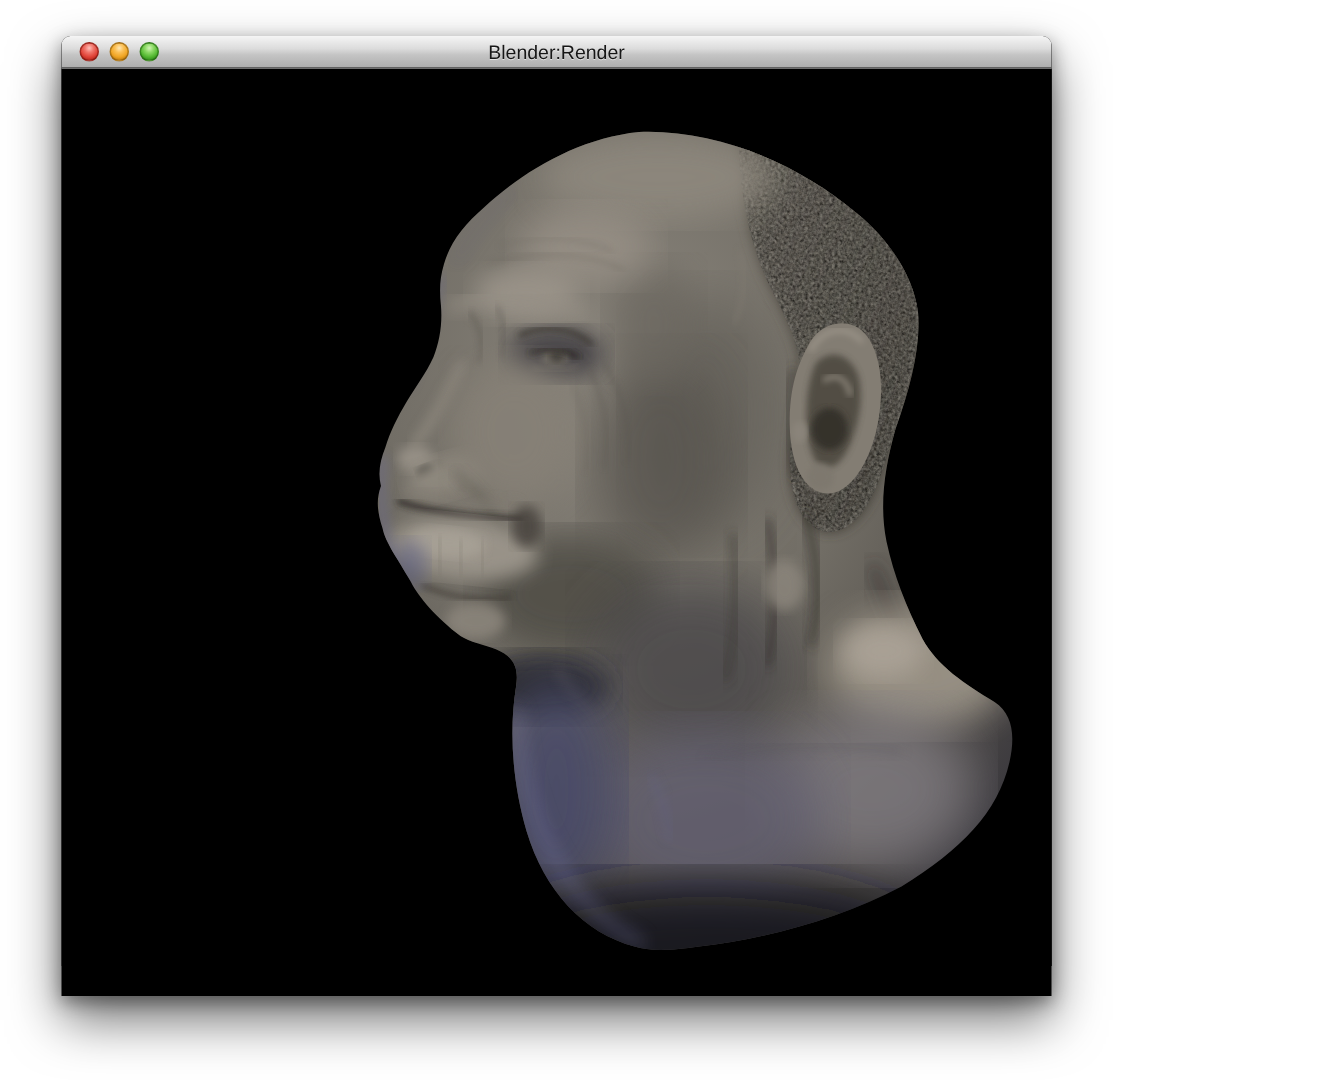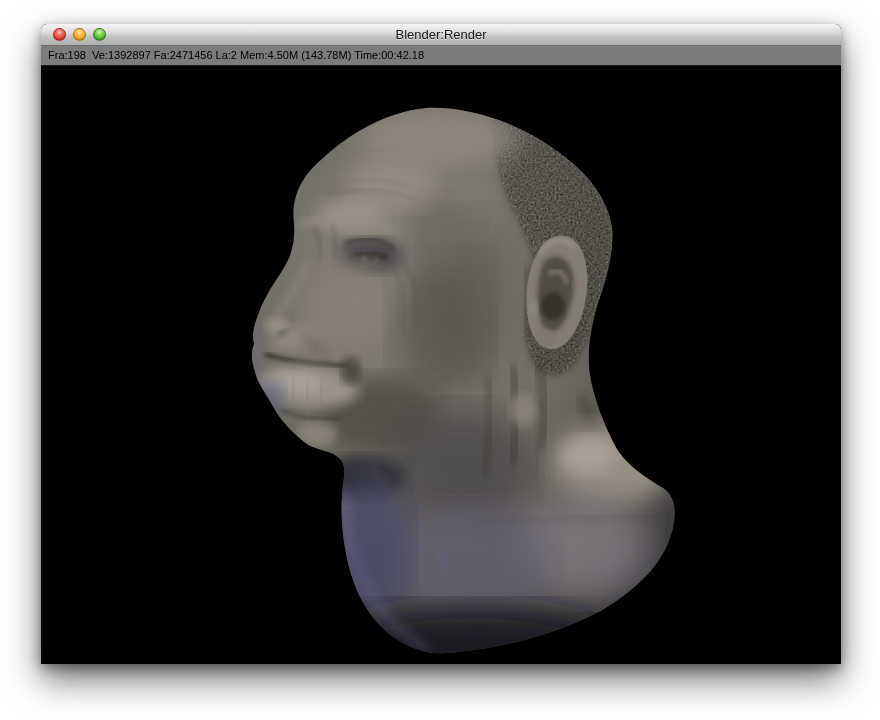--- a/index.html
+++ b/index.html
@@ -6,21 +6,21 @@
   body{
     width:880px;height:720px;
     background:#ffffff;
     font-family:"Liberation Sans", sans-serif;
     position:relative;
     overflow:hidden;
   }
   .window{
     position:absolute;
     left:41px;top:24px;
-    width:800px;height:640px;
+    width:660px;height:640px;
     border-radius:6px 6px 0 0;
     overflow:hidden;
     box-shadow:0 16px 34px rgba(0,0,0,.55), 0 4px 12px rgba(0,0,0,.38);
     background:#000;
   }
   .titlebar{
     height:22px;
     background:linear-gradient(#f5f5f5 0%, #dcdcdc 40%, #c4c4c4 60%, #aeaeae 100%);
     border-bottom:1px solid #6e6e6e;
     position:relative;
@@ -80,23 +80,20 @@
 
   <div class="titlebar">
     <div class="lights">
       <span class="light red"></span>
       <span class="light yellow"></span>
       <span class="light green"></span>
     </div>
     <div class="title">Blender:Render</div>
   </div>
 
-  <div class="statusbar">
-    <span>Fra:198  Ve:1392897 Fa:2471456 La:2 Mem:4.50M (143.78M) Time:00:42.18</span>
-  </div>
 
   <div class="content">
     <svg width="800" height="598" viewBox="0 0 800 598">
       <defs>
         <radialGradient id="baseGrad" cx="0.38" cy="0.30" r="0.85">
           <stop offset="0%" stop-color="#8a857c"></stop>
           <stop offset="45%" stop-color="#716d65"></stop>
           <stop offset="75%" stop-color="#524e49"></stop>
           <stop offset="100%" stop-color="#33323a"></stop>
         </radialGradient>

